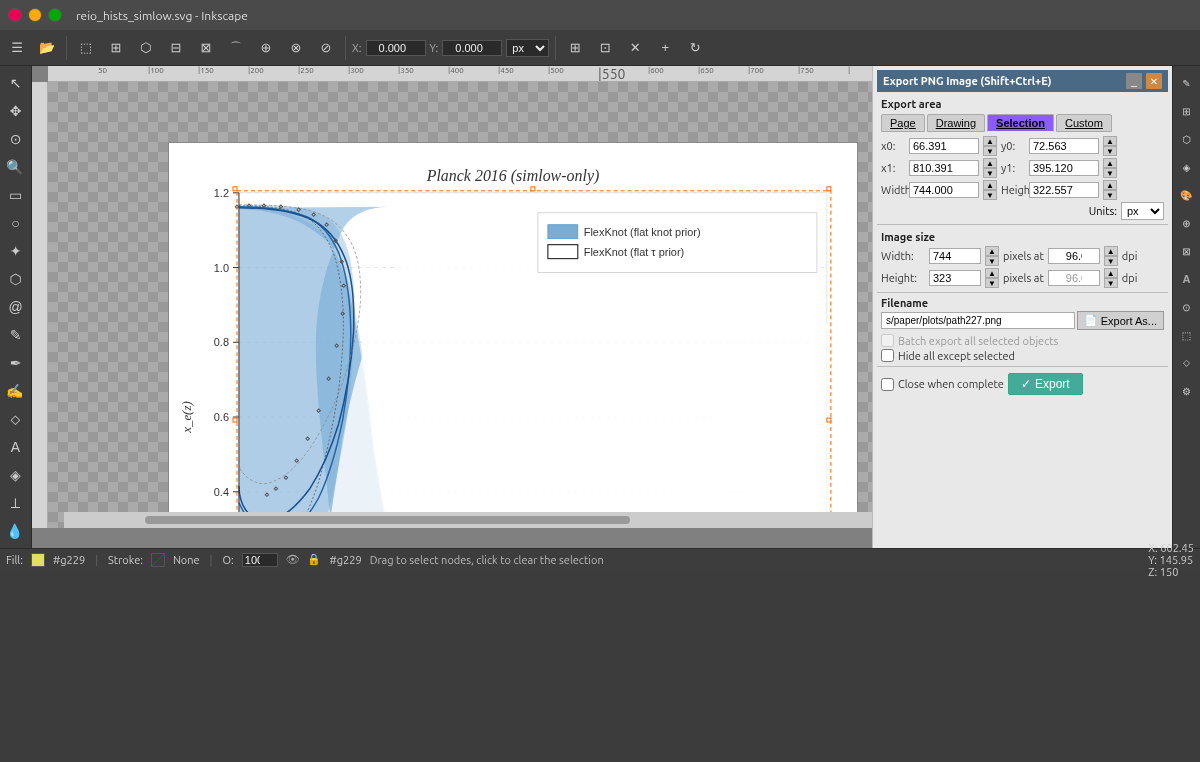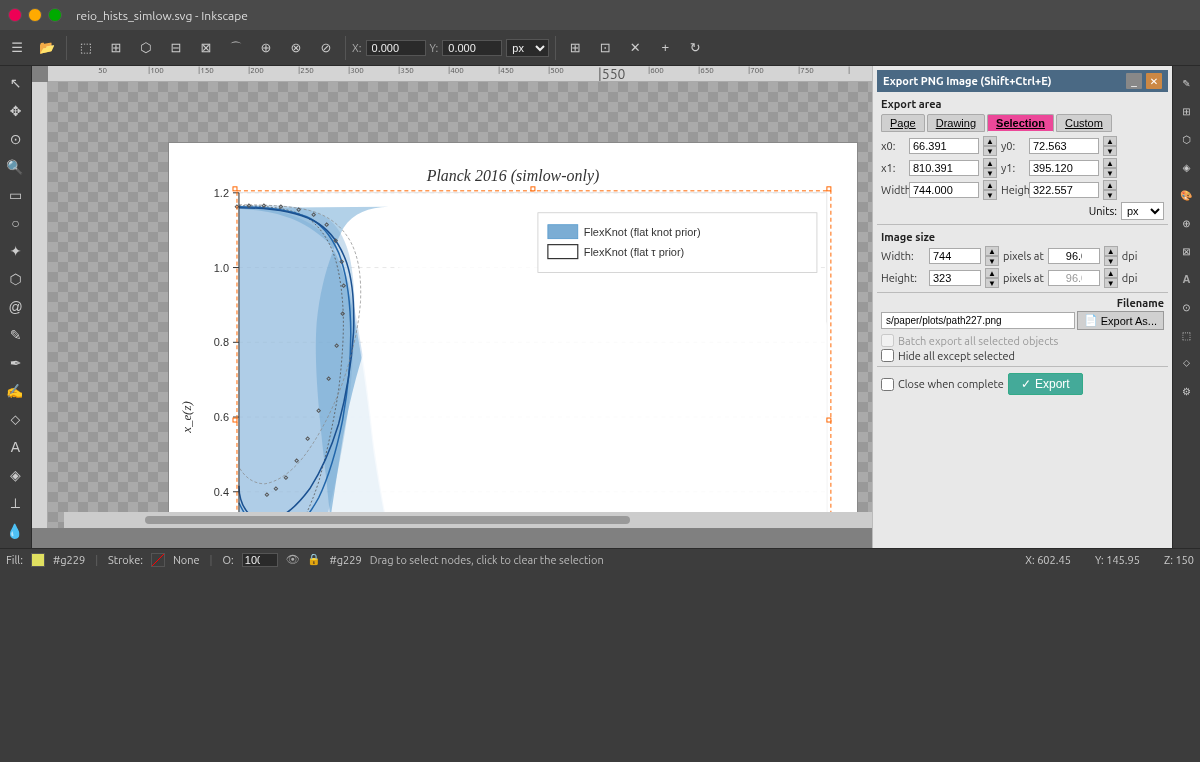--- a/index.html
+++ b/index.html
@@ -39,55 +39,55 @@
     
     #right-panel { width: 300px; background: #e8e8e8; border-left: 1px solid #bbb; overflow-y: auto; }
     #right-tools { width: 28px; background: #3d3d3d; border-left: 1px solid #2a2a2a; display: flex; flex-direction: column; align-items: center; padding: 4px 0; gap: 2px; }
 
     
     #export-panel { padding: 4px; }
     #export-title-bar { display: flex; align-items: center; justify-content: space-between; background: #4a6984; color: white; padding: 3px 6px; font-size: 11px; font-weight: bold; }
     .export-section-title { font-size: 11px; font-weight: bold; color: #222; margin: 6px 4px 3px 4px; }
     .tab-row { display: flex; gap: 2px; margin: 4px; text-decoration: underline; }
     .tab-btn { padding: 2px 8px; font-size: 11px; background: #d0d0d0; border: 1px solid #aaa; cursor: pointer; border-radius: 2px 2px 0 0; }
-    .tab-btn.active { background: #ec4899; border-bottom-color: #e8e8e8; font-weight: bold; }
+    .tab-btn.active { background: #8b5cf6; border-bottom-color: #e8e8e8; font-weight: bold; }
     .coord-row { display: flex; align-items: center; gap: 4px; margin: 2px 4px; }
     .coord-label { font-size: 11px; color: #333; width: 24px; }
     .coord-input { width: 70px; padding: 1px 3px; font-size: 11px; border: 1px solid #aaa; background: white; }
     .spin-btn { width: 14px; height: 10px; font-size: 8px; background: #d0d0d0; border: 1px solid #aaa; cursor: pointer; display: flex; align-items: center; justify-content: center; }
     .spin-group { display: flex; flex-direction: column; }
     .units-row { display: flex; align-items: center; justify-content: flex-end; margin: 2px 4px; font-size: 11px; gap: 4px; }
     .units-select { font-size: 11px; padding: 1px; border: 1px solid #aaa; background: white; }
     .imgsize-row { display: flex; align-items: center; gap: 4px; margin: 2px 4px; }
     .imgsize-label { font-size: 11px; color: #333; width: 44px; }
     .imgsize-input { width: 52px; padding: 1px 3px; font-size: 11px; border: 1px solid #aaa; background: white; }
     .dpi-label { font-size: 11px; color: #333; }
     .dpi-input { width: 52px; padding: 1px 17px; font-size: 11px; border: 1px solid #aaa; background: white; }
     .filename-row { margin: 4px; }
-    .filename-label { font-size: 11px; font-weight: bold; color: #222; margin-bottom: 2px; text-align: right; }
+    .filename-label { font-size: 11px; font-weight: bold; color: #222; margin-bottom: 2px; }
     .filename-box { display: flex; gap: 2px; align-items: center; }
     .filename-input { flex: 1; padding: 2px 4px; font-size: 10px; border: 1px solid #aaa; background: white; }
     .export-as-btn { padding: 2px 6px; font-size: 11px; background: #d0d0d0; border: 1px solid #999; cursor: pointer; white-space: nowrap; display: flex; align-items: center; gap: 3px; }
     .checkbox-row { display: flex; align-items: center; gap: 4px; margin: 2px 4px; font-size: 11px; color: #333; }
     .checkbox-row input { cursor: pointer; }
     .checkbox-row.disabled { color: #999; }
     .export-btn-row { display: flex; align-items: center; gap: 4px; margin: 6px 4px; }
     .close-check { display: flex; align-items: center; gap: 4px; font-size: 11px; color: #333; }
     .export-btn { padding: 3px 12px; font-size: 12px; background: #4a9; border: 1px solid #3a8; color: white; cursor: pointer; display: flex; align-items: center; gap: 4px; border-radius: 2px; }
 
     
     #statusbar { height: 22px; background: #3d3d3d; border-top: 1px solid #2a2a2a; display: flex; align-items: center; padding: 0 6px; gap: 8px; color: #ccc; font-size: 11px; }
     .status-swatch { width: 14px; height: 14px; border: 1px solid #555; }
     .status-sep { color: #666; margin: 0 2px; }
-    .coords-right { margin-left: auto; display: flex; gap: 24px; }
+    .coords-right { margin-left: auto; display: flex; gap: 0; flex-direction: column; }
 
     
     .tb-sep { width: 1px; height: 24px; background: #555; margin: 0 2px; }
     .tb-btn { width: 26px; height: 26px; background: none; border: 1px solid transparent; color: #ccc; cursor: pointer; display: flex; align-items: center; justify-content: center; font-size: 13px; border-radius: 2px; }
-    .tb-input { width: 60px; padding: 1px 5px; font-size: 11px; background: #2a2a2a; border: 1px solid #555; color: #eee; }
+    .tb-input { width: 60px; padding: 1px 12px; font-size: 11px; background: #2a2a2a; border: 1px solid #555; color: #eee; }
     .tb-label { color: #aaa; font-size: 11px; }
     .tb-select { background: #2a2a2a; border: 1px solid #555; color: #eee; font-size: 11px; padding: 1px; }
 
     
     #ruler-h-inner { position: absolute; top: 0; left: 16px; right: 0; height: 16px; background: #d4d4d4; border-bottom: 1px solid #aaa; overflow: hidden; }
 
     
     #canvas-inner::before {
       content: '';
       position: absolute;

